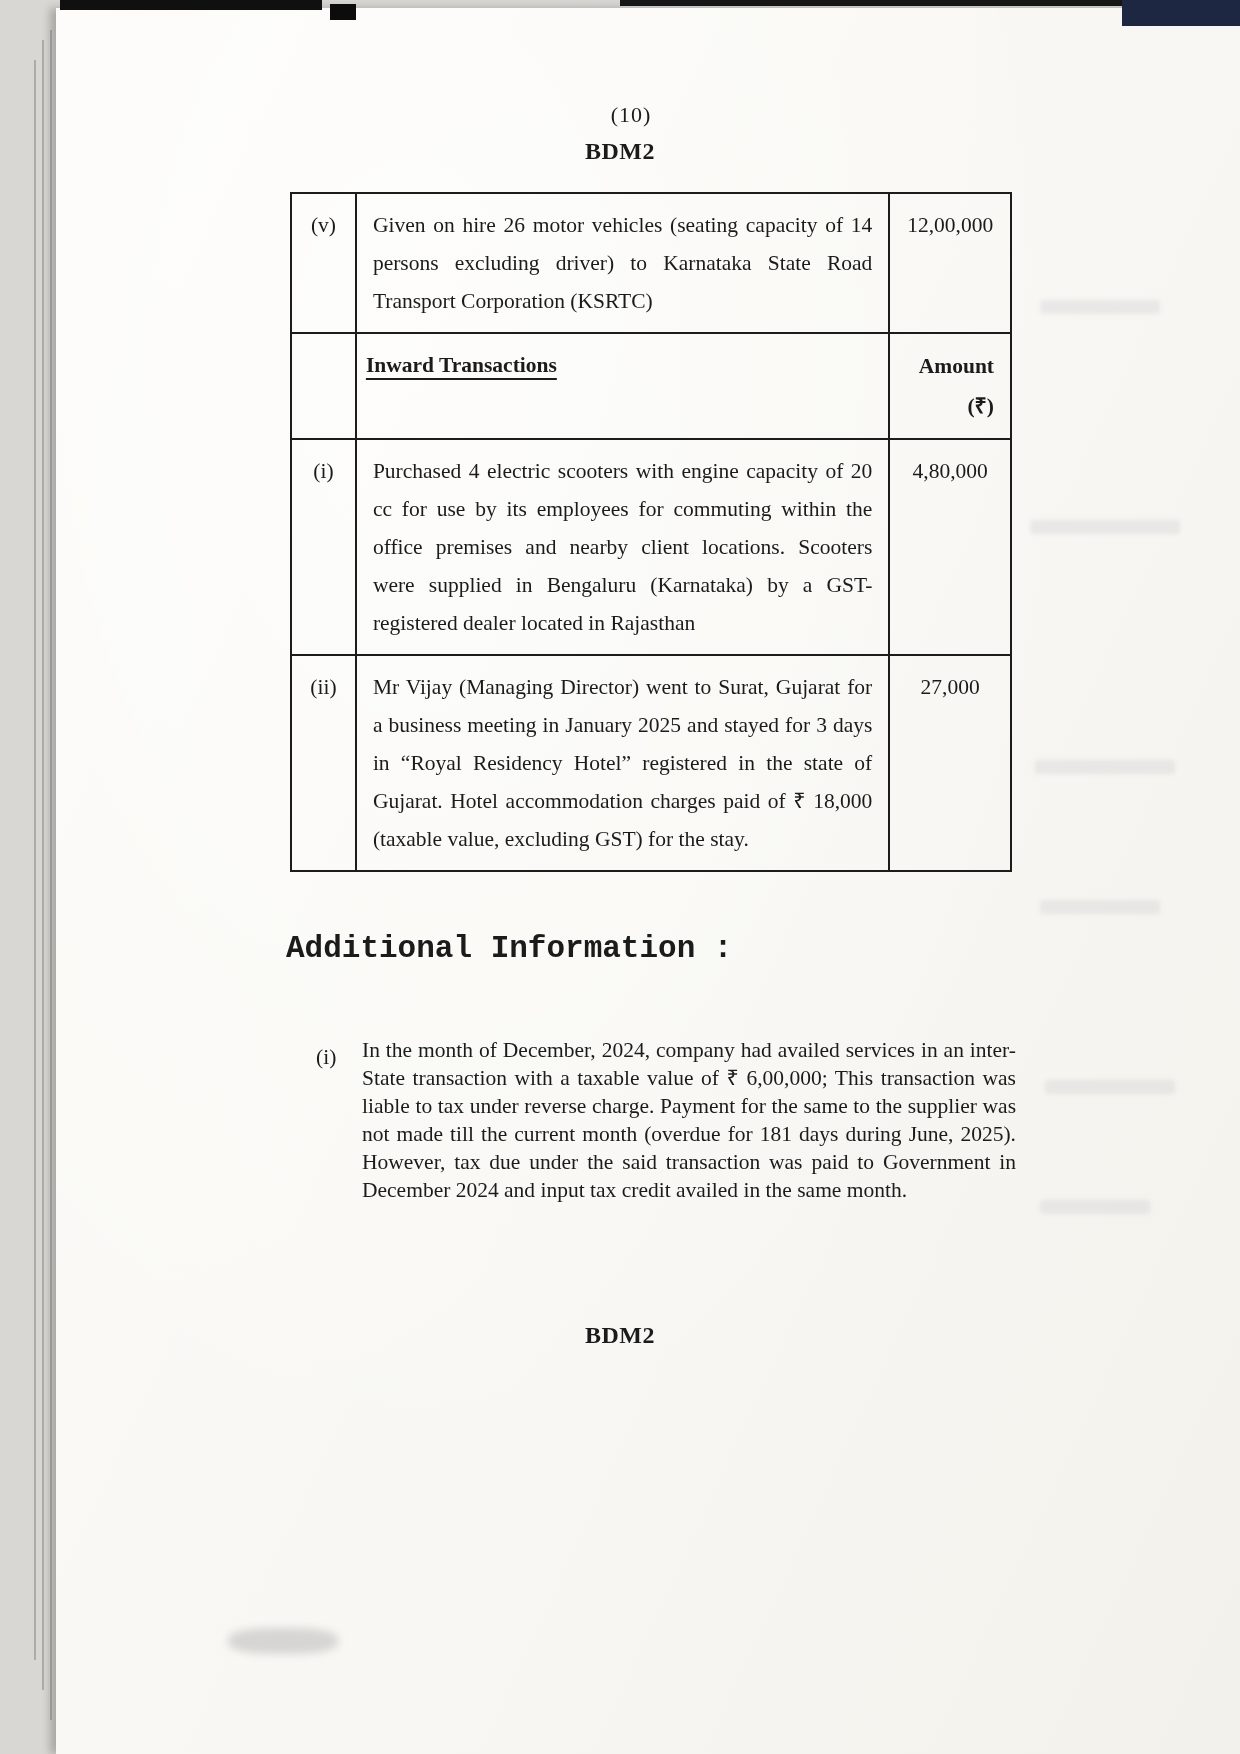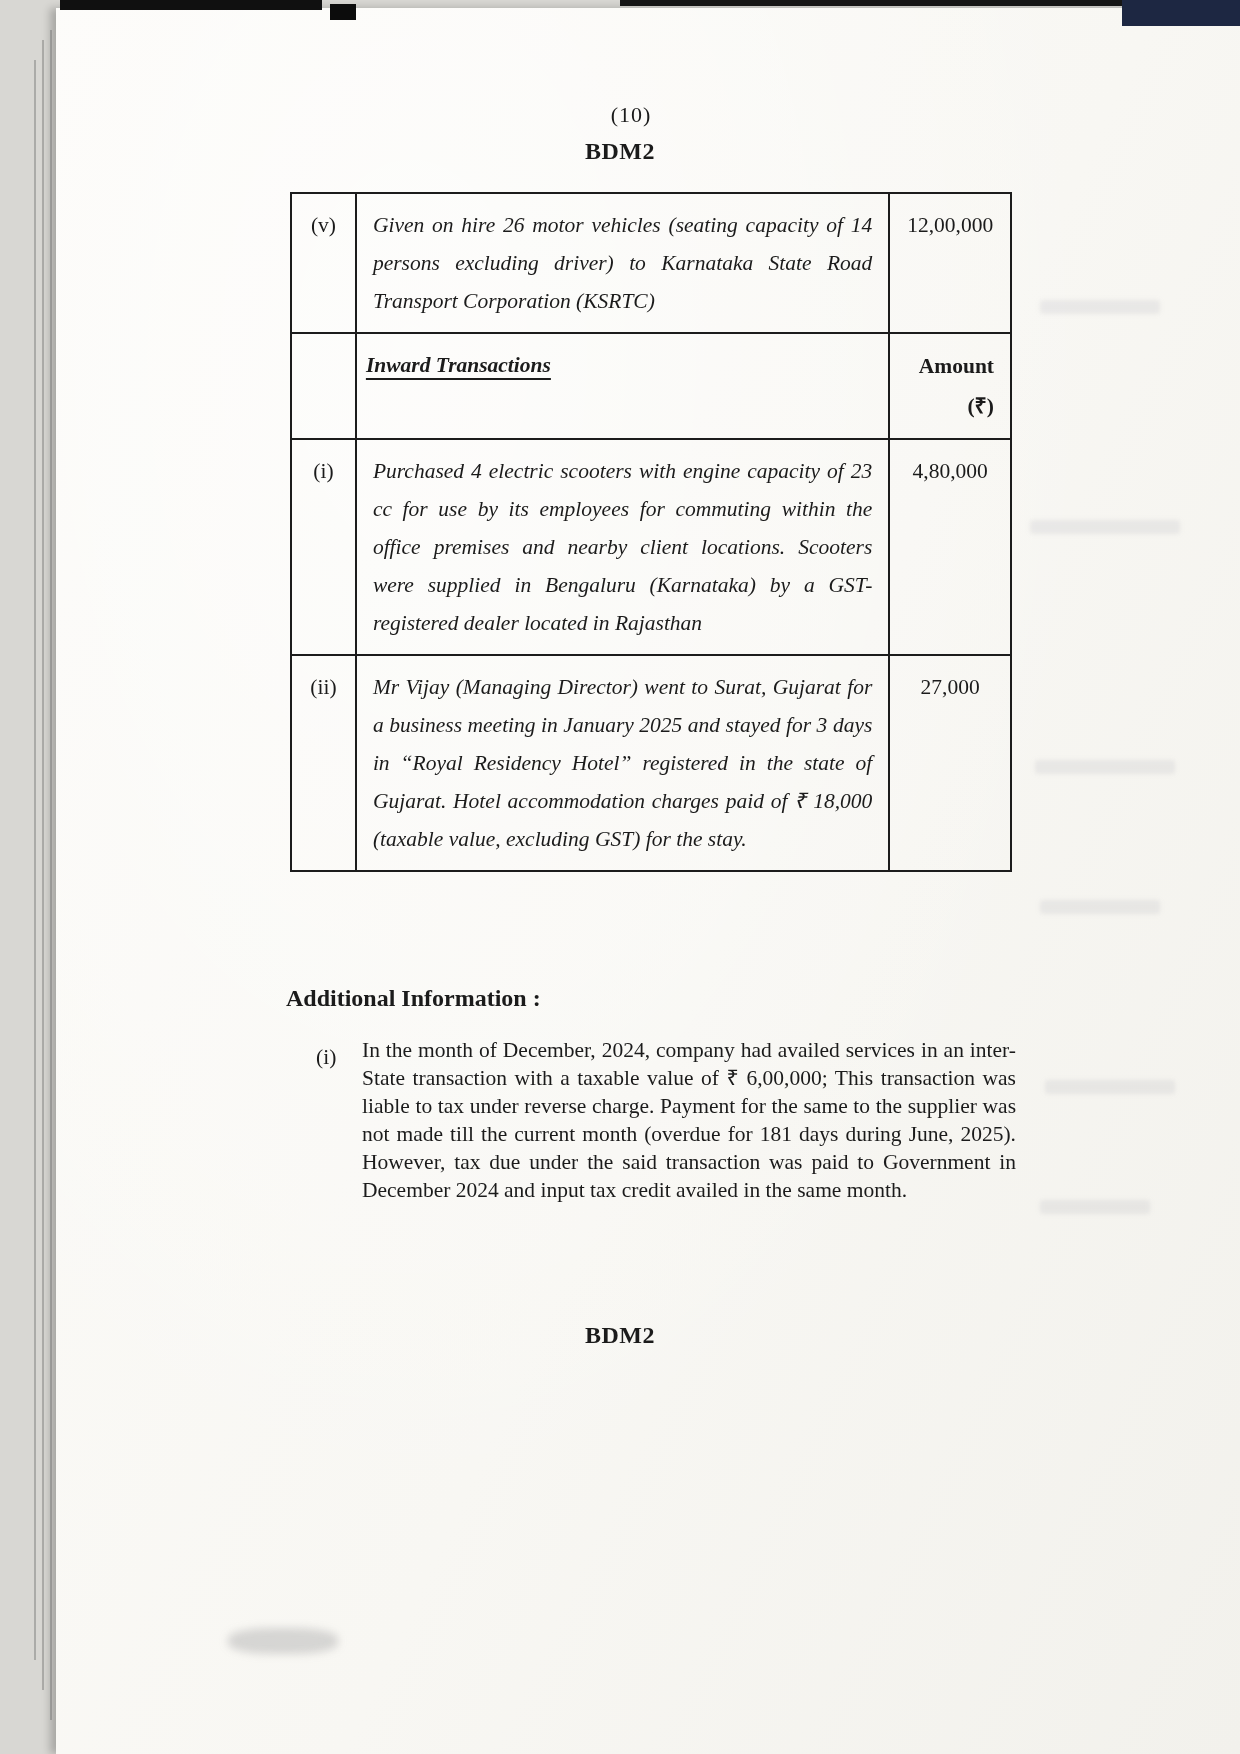--- a/index.html
+++ b/index.html
@@ -45,27 +45,27 @@
     border-collapse:collapse;
     font-size:21.5px;
   }
   table.qtable td {
     border:2px solid #1c1c1c;
     vertical-align:top;
     padding:12px 16px;
     line-height:38px;
   }
   td.c-sno    { width:64px;  text-align:center; padding-left:6px; padding-right:6px; }
-  td.c-desc   { width:526px; text-align:justify; text-justify:inter-word;font-style:italic; }
+  td.c-desc   { width:526px; text-align:justify; text-justify:inter-word; }
   td.c-amount { width:108px; text-align:center; padding-left:8px; padding-right:8px; }
   tr.hdr-row td { font-weight:bold;padding-left:9px; }
   .inward-label { font-weight:bold; text-decoration:underline; text-underline-offset:6px; text-decoration-thickness:1.5px; }
   .amount-hdr { display:block; text-align:right; line-height:40px; }
 
-  .additional-title { position:absolute; left:286px; top:985px; font-size:24px; font-weight:bold; }
+  .additional-title { position:absolute; left:286px; top:931px; font-size:31px; font-weight:bold;font-family:Liberation Mono, monospace; }
   .additional-item  { position:absolute; left:316px; top:1036px; width:700px; display:flex; }
   .ai-marker { width:46px; flex:0 0 46px; font-size:21.5px; line-height:43px; }
   .ai-text   { flex:1; font-size:21.5px; line-height:28px; text-align:justify; text-justify:inter-word; }
 </style>
 </head>
 <body>
 
 <div class="sheet"></div>
 <div class="page-edge e1"></div>
 <div class="page-edge e2"></div>
@@ -98,21 +98,21 @@
     <td class="c-desc">
       <span class="inward-label">Inward Transactions</span>
     </td>
     <td class="c-amount">
       <span class="amount-hdr">Amount</span>
       <span class="amount-hdr">(₹)</span>
     </td>
   </tr>
   <tr>
     <td class="c-sno">(i)</td>
-    <td class="c-desc">Purchased 4 electric scooters with engine capacity of 23 cc for use by its employees for commuting within the office premises and nearby client locations. Scooters were supplied in Bengaluru (Karnataka) by a GST-registered dealer located in Rajasthan</td>
+    <td class="c-desc">Purchased 4 electric scooters with engine capacity of 20 cc for use by its employees for commuting within the office premises and nearby client locations. Scooters were supplied in Bengaluru (Karnataka) by a GST-registered dealer located in Rajasthan</td>
     <td class="c-amount">4,80,000</td>
   </tr>
   <tr>
     <td class="c-sno">(ii)</td>
     <td class="c-desc">Mr Vijay (Managing Director) went to Surat, Gujarat for a business meeting in January 2025 and stayed for 3 days in “Royal Residency Hotel” registered in the state of Gujarat. Hotel accommodation charges paid of ₹ 18,000 (taxable value, excluding GST) for the stay.</td>
     <td class="c-amount">27,000</td>
   </tr>
 </tbody>
   </table>
 

